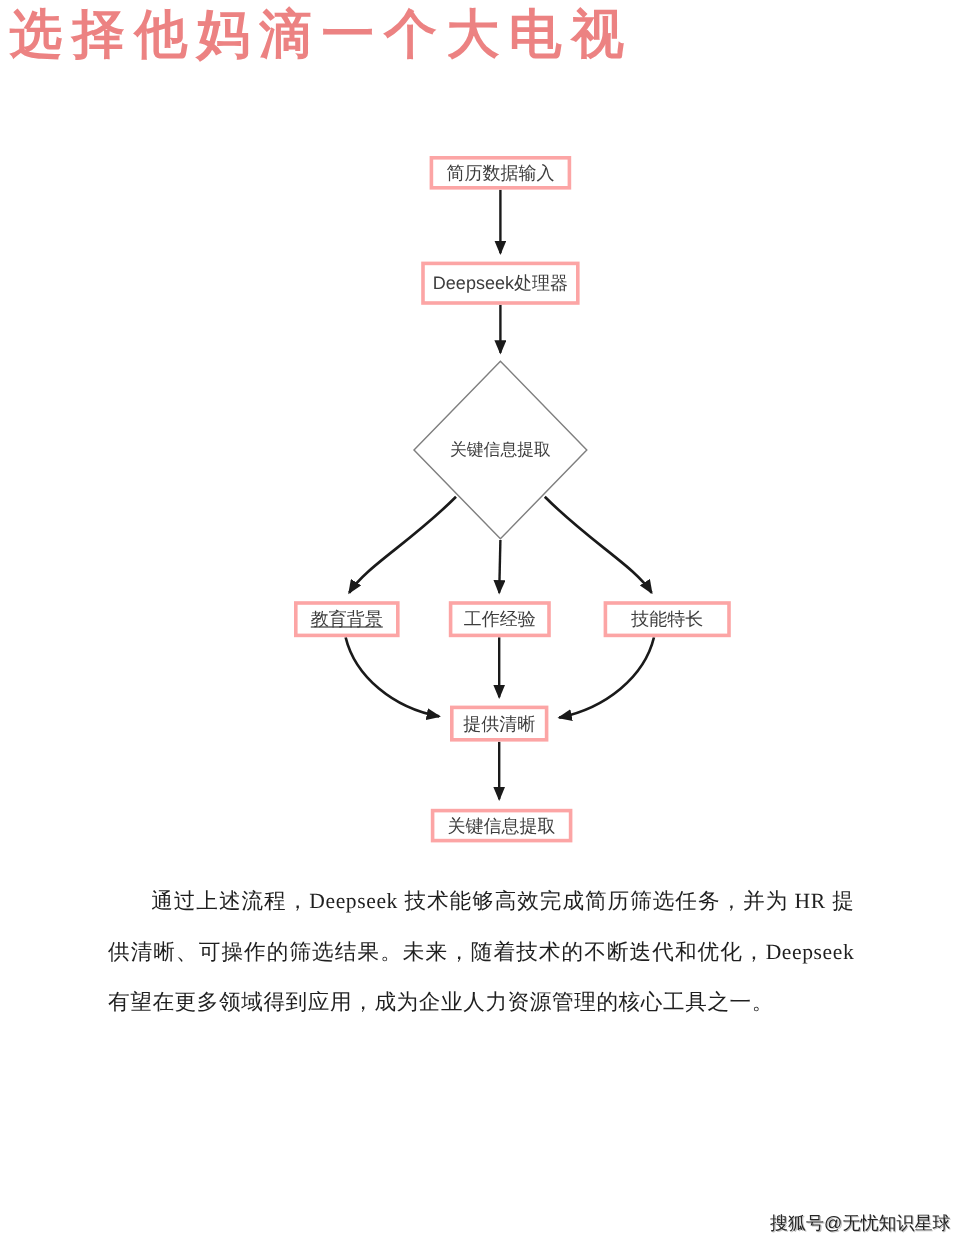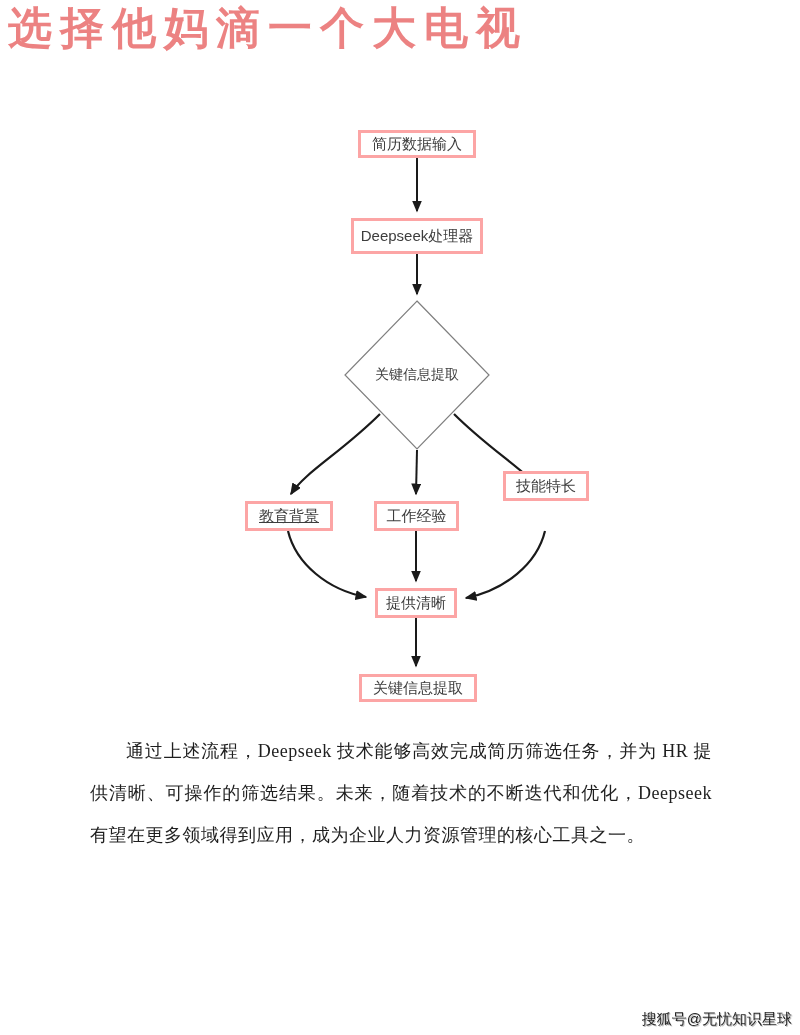--- a/index.html
+++ b/index.html
@@ -93,21 +93,21 @@
 <div class="node" style="left:358px; top:130px; width:118px; height:28px;">简历数据输入</div>
 
 <div class="node" style="left:351px; top:218px; width:132px; height:36px;">Deepseek处理器</div>
 
 <div class="diamond-label" style="left:345px; top:360px; width:144px; height:30px;">关键信息提取</div>
 
 <div class="node" style="left:245px; top:501px; width:88px; height:30px;text-decoration:underline;">教育背景</div>
 
 <div class="node" style="left:374px; top:501px; width:85px; height:30px;">工作经验</div>
 
-<div class="node" style="left:503px; top:471px; width:86px; height:30px;">技能特长</div>
+<div class="node" style="left:503px; top:501px; width:106px; height:30px;">技能特长</div>
 
 <div class="node" style="left:375px; top:588px; width:82px; height:30px;">提供清晰</div>
 
 <div class="node" style="left:359px; top:674px; width:118px; height:28px;">关键信息提取</div>
 
 <div class="paragraph">通过上述流程，Deepseek 技术能够高效完成简历筛选任务，并为 HR 提供清晰、可操作的筛选结果。未来，随着技术的不断迭代和优化，Deepseek 有望在更多领域得到应用，成为企业人力资源管理的核心工具之一。</div>
 
 <div class="watermark-bottom">搜狐号@无忧知识星球</div>
 
 </body></html>

